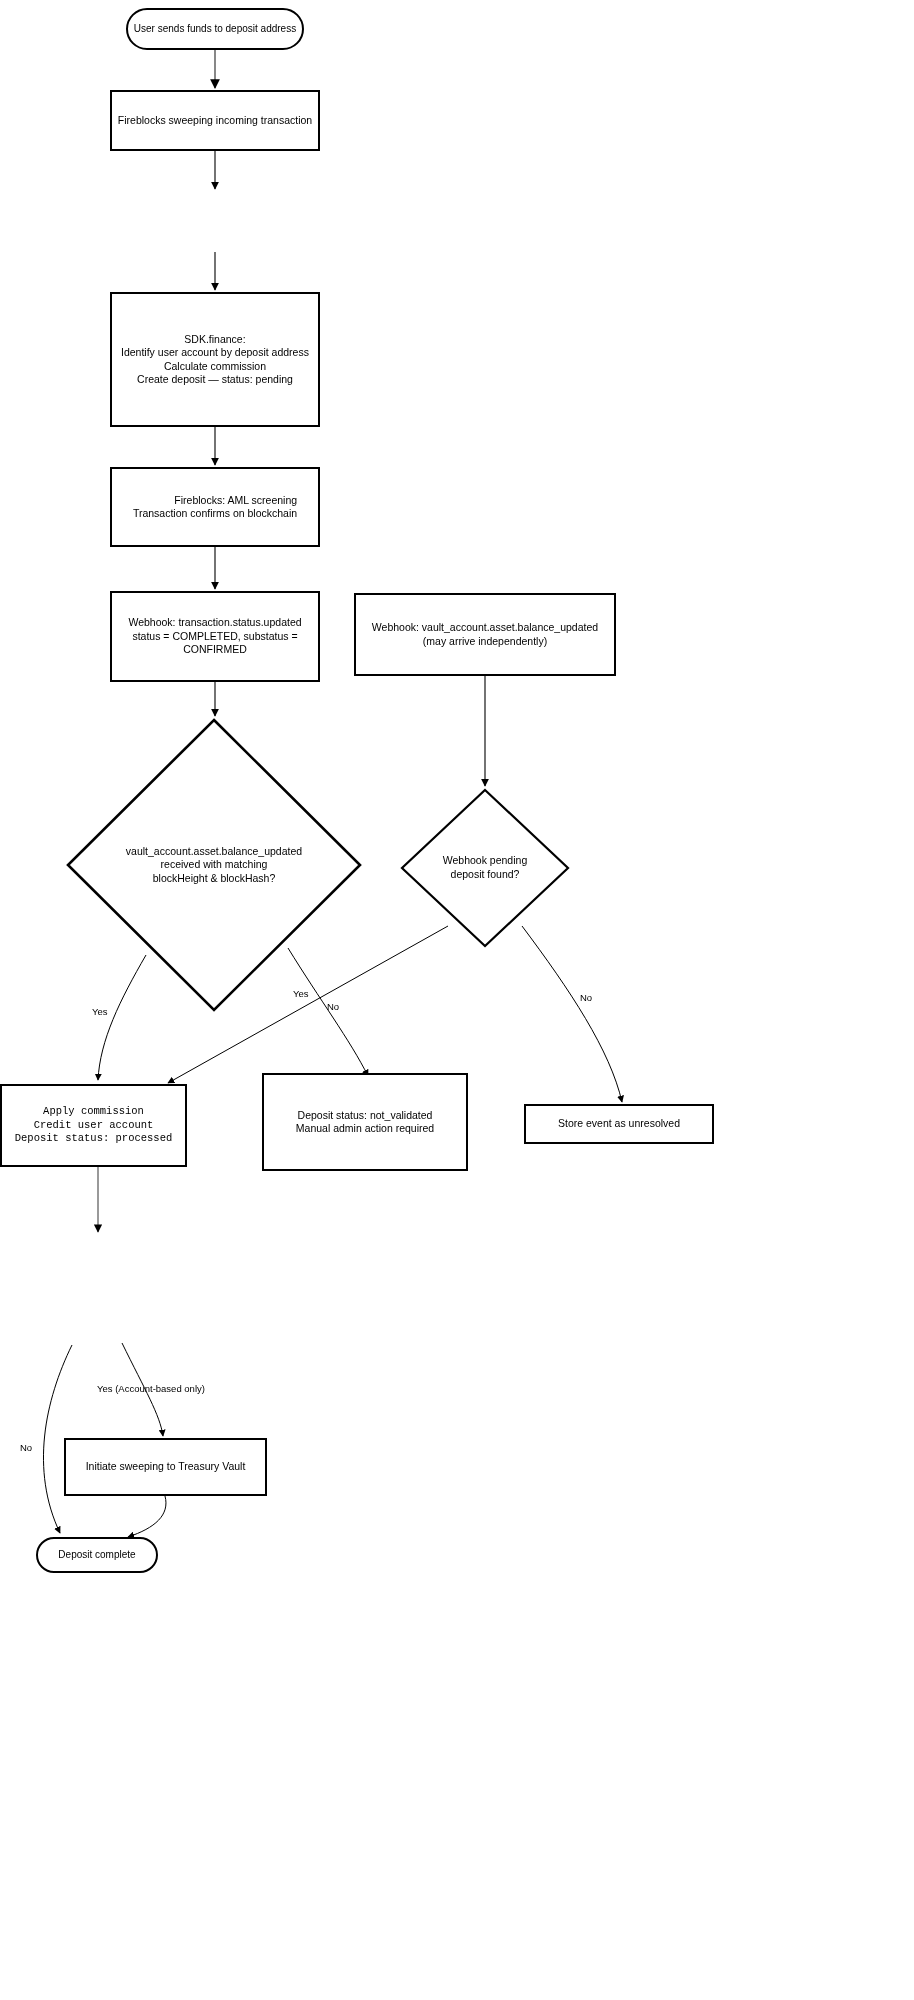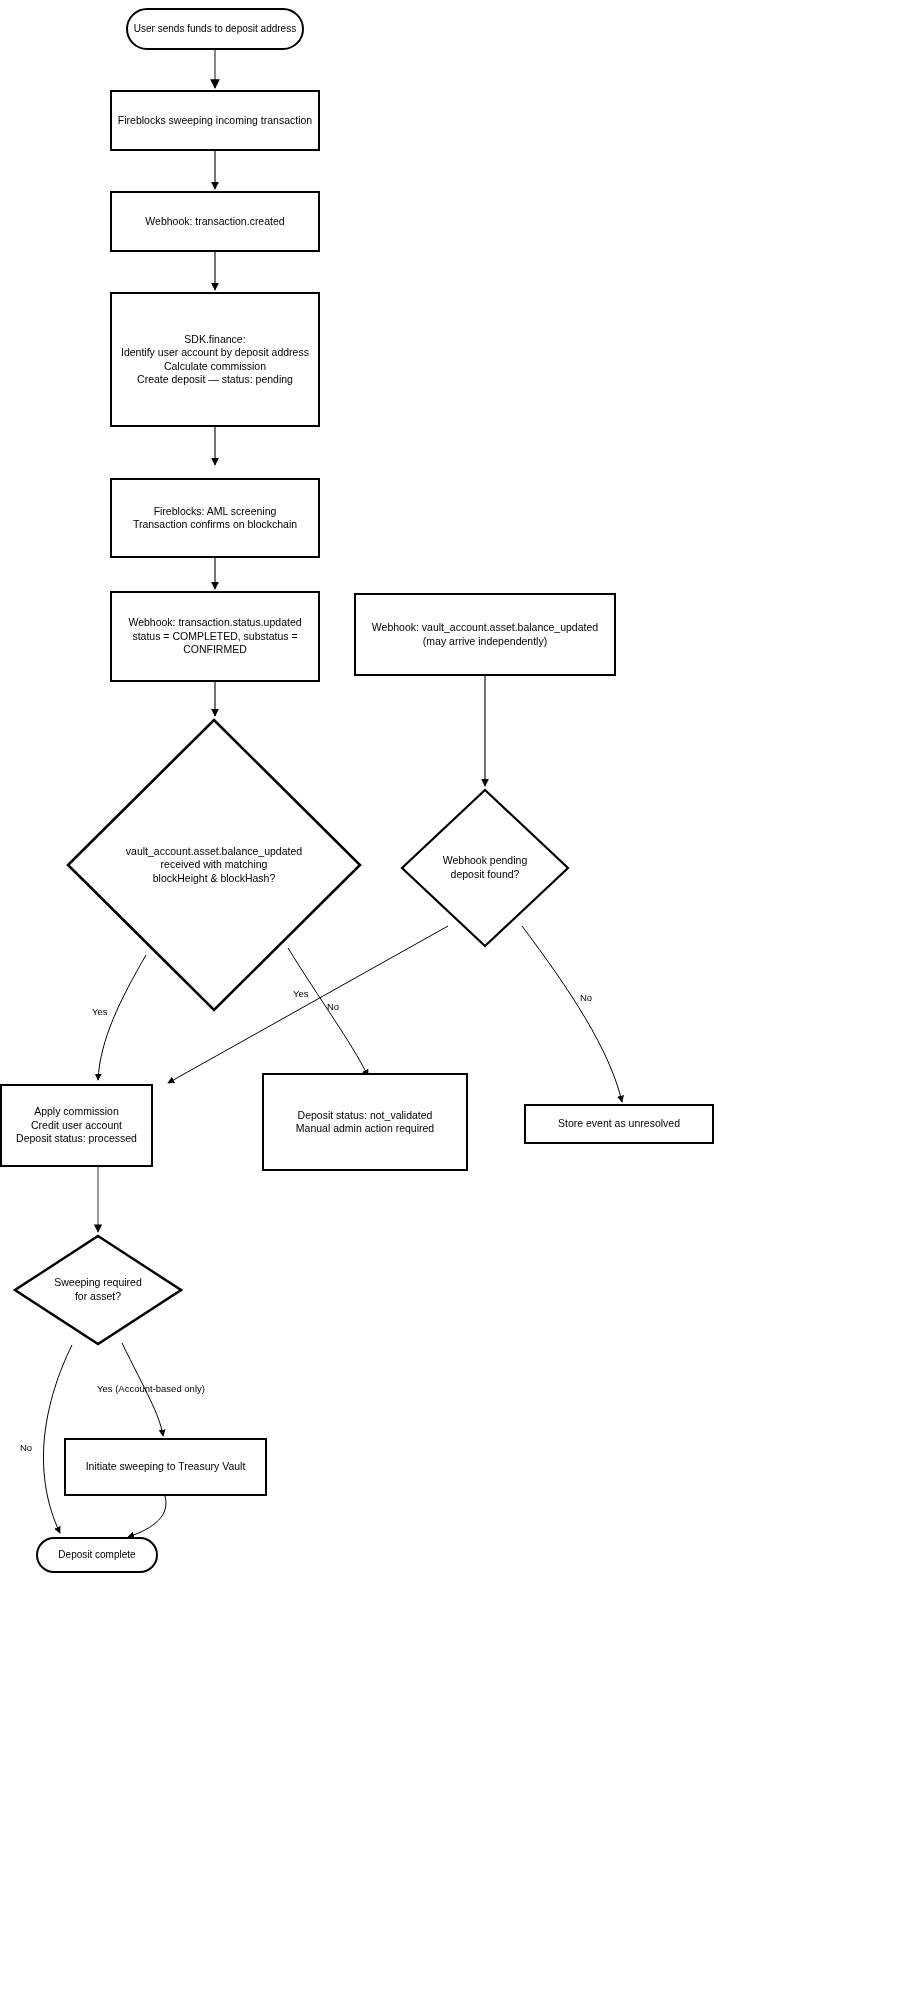--- a/index.html
+++ b/index.html
@@ -77,28 +77,27 @@
 
     <path d="M 72 1345 C 45 1400 30 1470 60 1533" stroke="#000" stroke-width="1.0" fill="none" marker-end="url(#ah)"></path>
 
     <path d="M 165 1496 C 170 1515 155 1528 128 1537" stroke="#000" stroke-width="1.0" fill="none" marker-end="url(#ah)"></path>
   </svg>
 
   <div class="node term" style="left:126px;top:8px;width:178px;height:42px;">User sends funds to deposit address</div>
 
   <div class="node proc" style="left:110px;top:90px;width:210px;height:61px;">Fireblocks sweeping incoming transaction</div>
 
-  <div class="node proc" style="left:110px;top:191px;width:210px;height:61px;">Webhook: transaction.created</div>
 
   <div class="node proc" style="left:110px;top:292px;width:210px;height:135px;">SDK.finance:
 Identify user account by deposit address
 Calculate commission
 Create deposit — status: pending</div>
 
-  <div class="node proc" style="left:110px;top:478px;width:210px;height:80px;">Fireblocks: AML screening
+  <div class="node proc" style="left:110px;top:467px;width:210px;height:80px;text-align:right;">Fireblocks: AML screening
 Transaction confirms on blockchain</div>
 
   <div class="node proc" style="left:110px;top:591px;width:210px;height:91px;">Webhook: transaction.status.updated
 status = COMPLETED, substatus =
 CONFIRMED</div>
 
   <div class="node proc" style="left:354px;top:593px;width:262px;height:83px;">Webhook: vault_account.asset.balance_updated
 (may arrive independently)</div>
 
   <div class="diamond-wrap" style="left:66px;top:718px;width:296px;height:294px;">
@@ -116,36 +115,29 @@
     </svg>
     <div class="diamond-label">Webhook pending
 deposit found?</div>
   </div>
 
   <div class="elabel" style="left:92px;top:1006px;">Yes</div>
   <div class="elabel" style="left:293px;top:988px;">Yes</div>
   <div class="elabel" style="left:327px;top:1001px;">No</div>
   <div class="elabel" style="left:580px;top:992px;">No</div>
 
-  <div class="node proc" style="left:0px;top:1084px;width:153px;height:83px;">Apply commission
+  <div class="node proc" style="left:0px;top:1084px;width:187px;height:83px;font-family:Liberation Mono, monospace;">Apply commission
 Credit user account
 Deposit status: processed</div>
 
   <div class="node proc" style="left:262px;top:1073px;width:206px;height:98px;">Deposit status: not_validated
 Manual admin action required</div>
 
   <div class="node proc" style="left:524px;top:1104px;width:190px;height:40px;">Store event as unresolved</div>
 
-  <div class="diamond-wrap" style="left:13px;top:1234px;width:170px;height:112px;">
-    <svg width="170" height="112" viewBox="0 0 170 112" xmlns="http://www.w3.org/2000/svg">
-      <polygon points="85,2 168,56 85,110 2,56" fill="#ffffff" stroke="#000000" stroke-width="2.4"></polygon>
-    </svg>
-    <div class="diamond-label">Sweeping required
-for asset?</div>
-  </div>
 
   <div class="elabel" style="left:97px;top:1383px;">Yes (Account-based only)</div>
   <div class="elabel" style="left:20px;top:1442px;">No</div>
 
   <div class="node proc" style="left:64px;top:1438px;width:203px;height:58px;">Initiate sweeping to Treasury Vault</div>
 
   <div class="node term" style="left:36px;top:1537px;width:122px;height:36px;">Deposit complete</div>
 
 </div>
 

